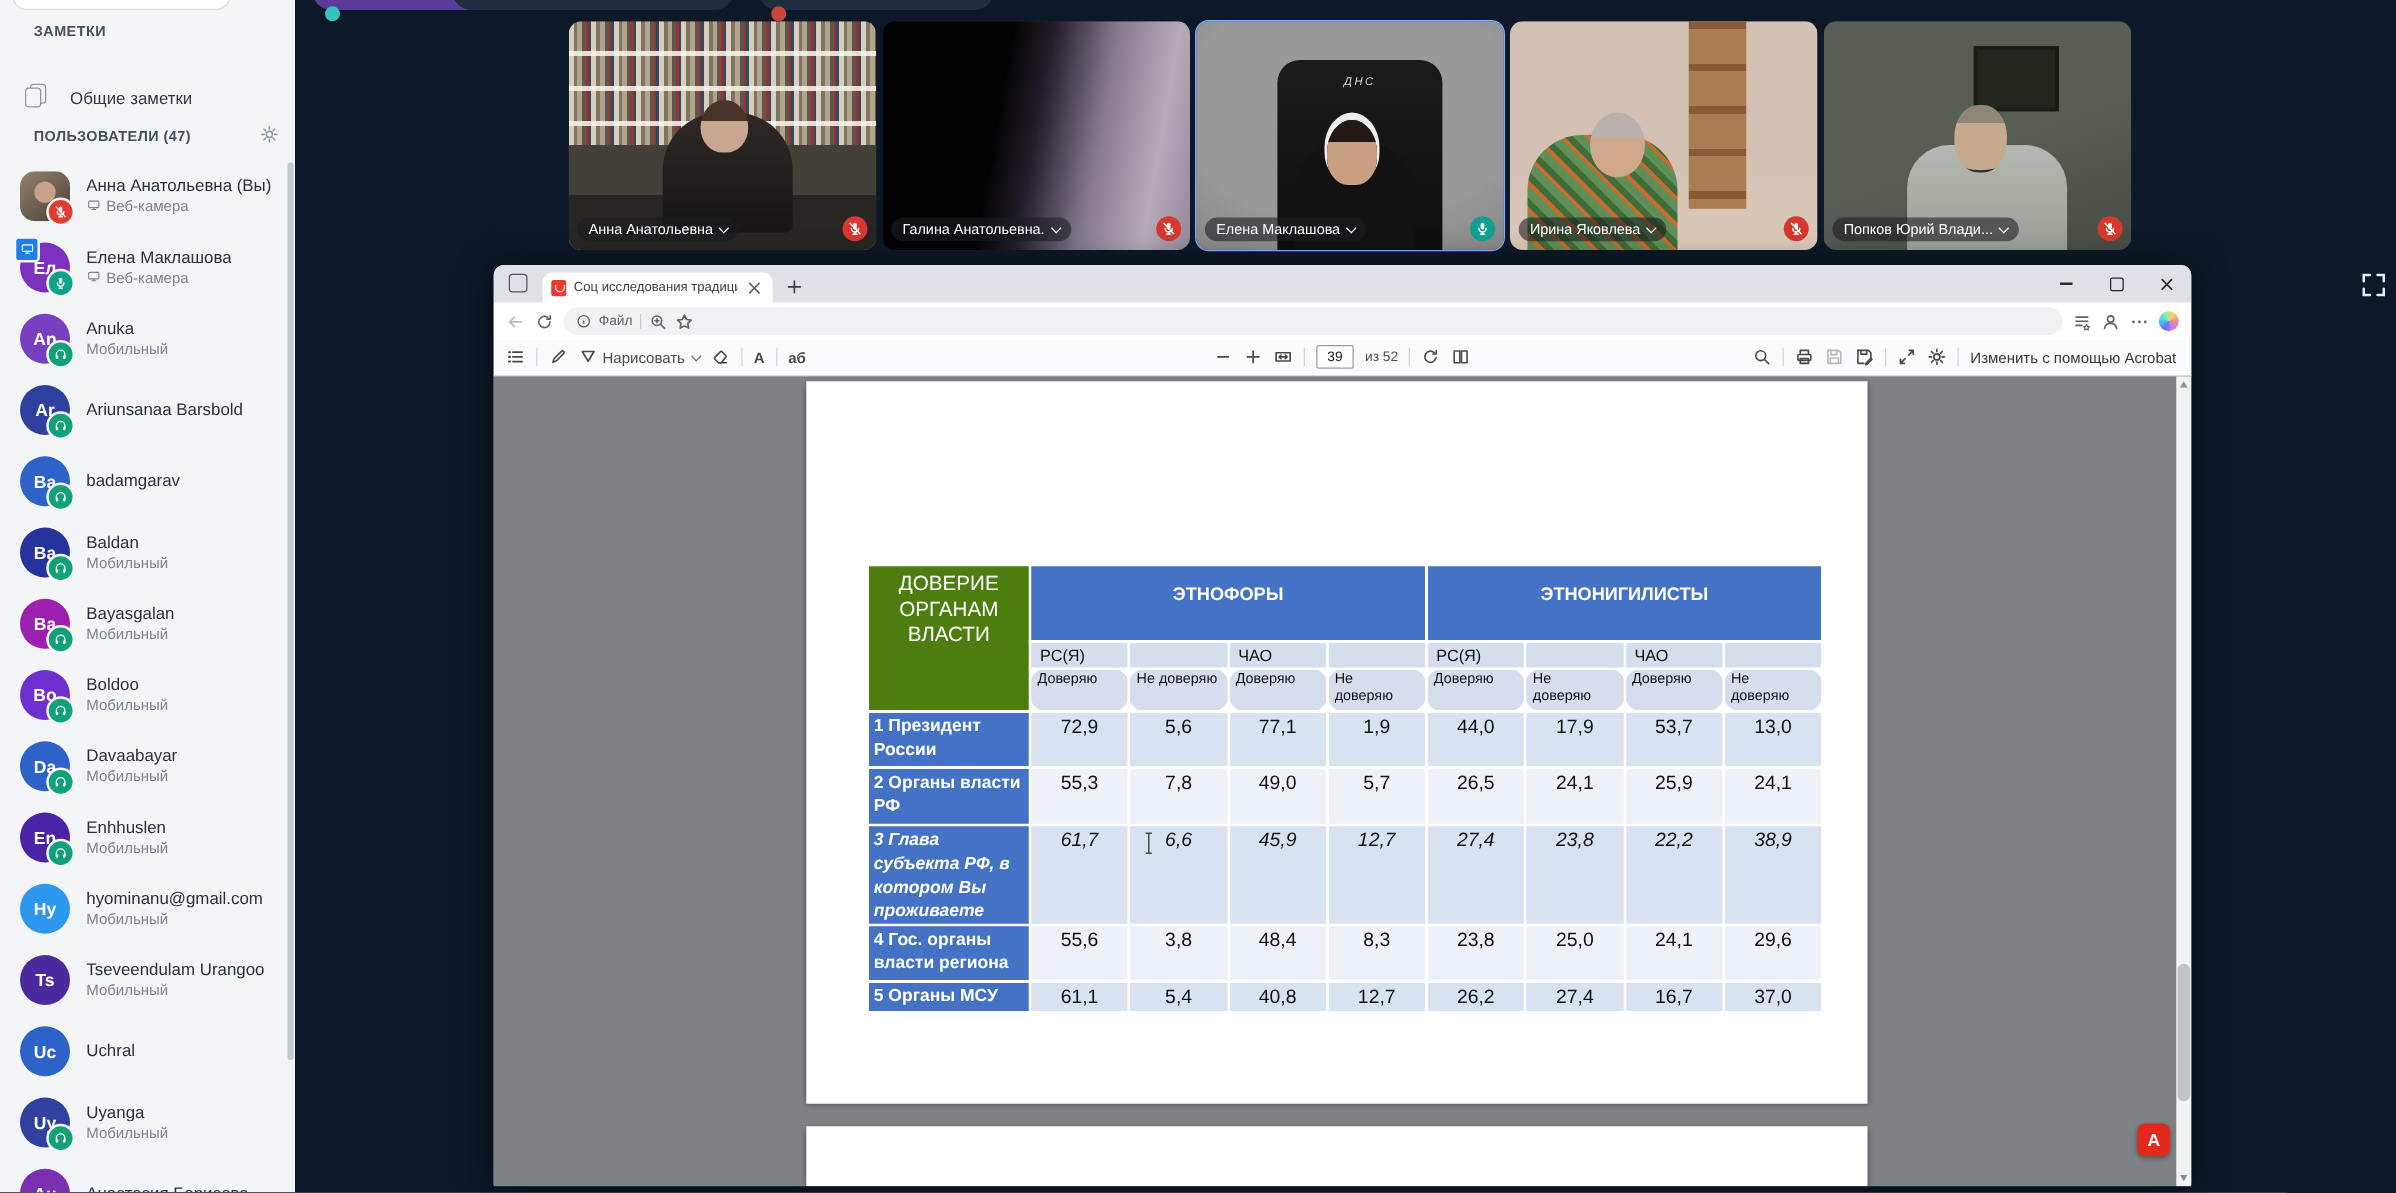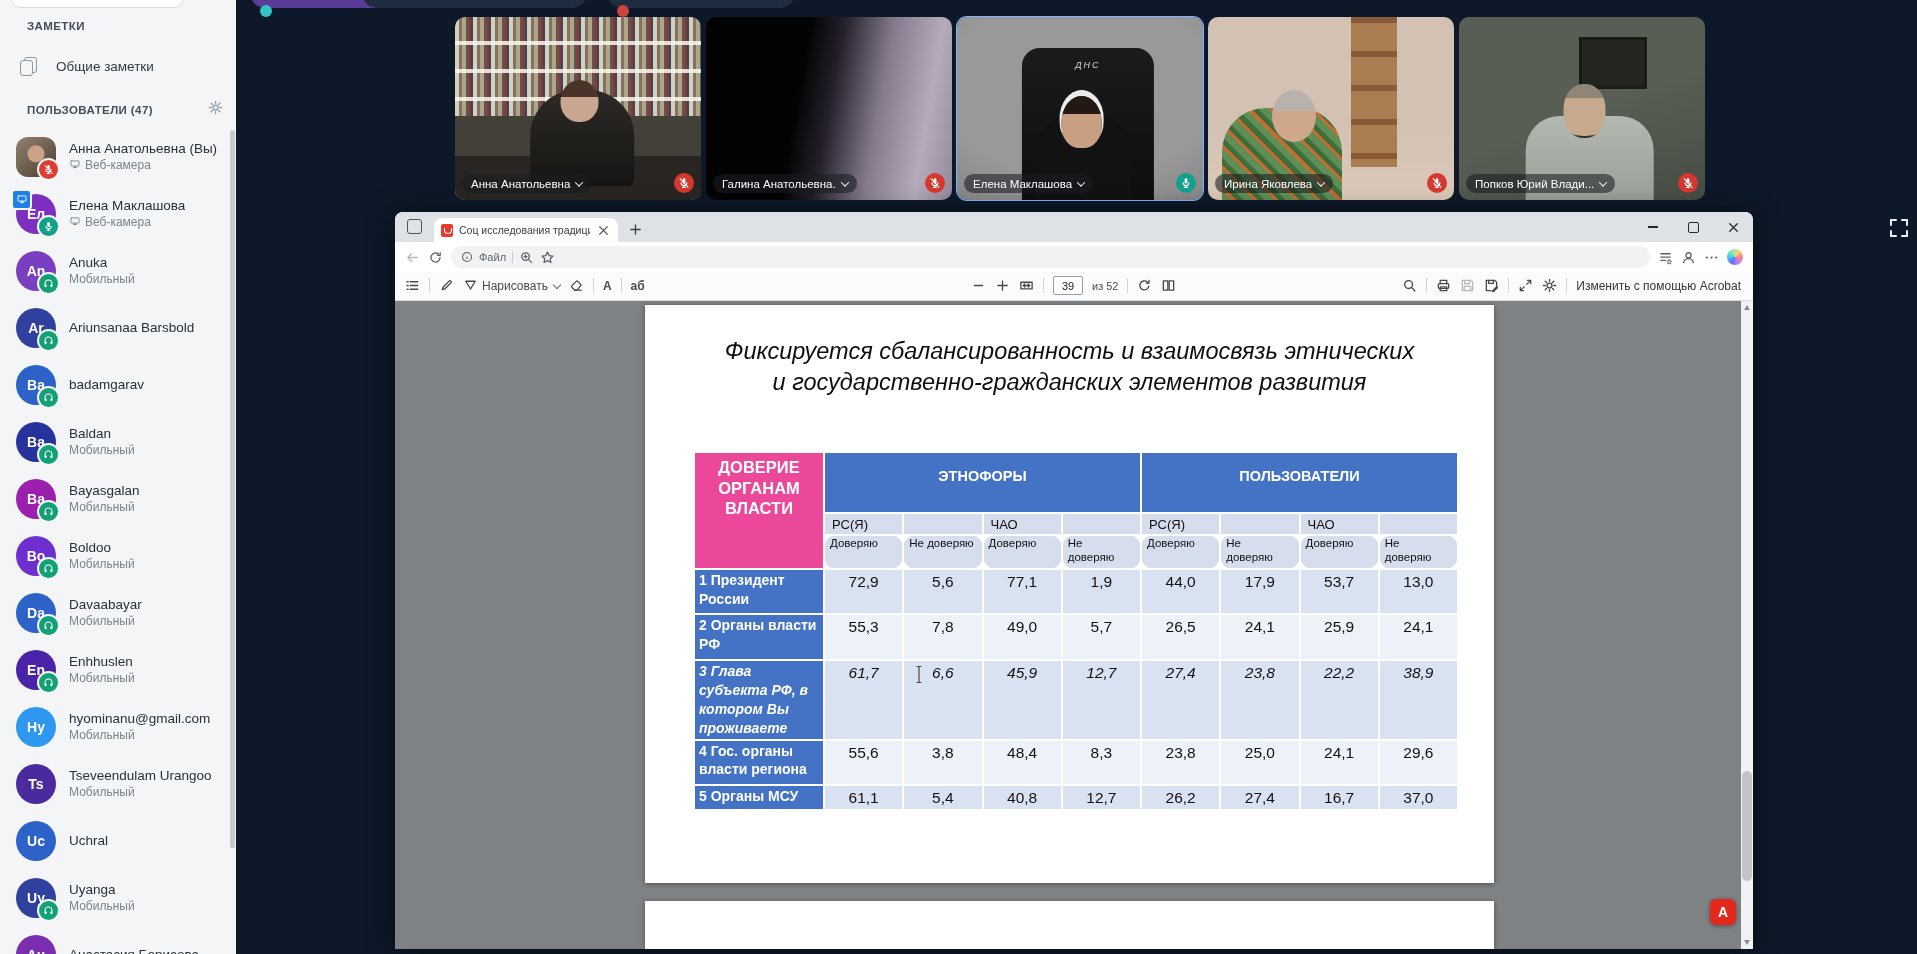--- a/index.html
+++ b/index.html
@@ -47,21 +47,21 @@
   .tbadge svg{width:12px;height:12px;}
   .tbadge.muted{background:#d6382f;}
   .tbadge.on{background:#13a08e;}
 
   
   #sidebar{position:absolute;left:0;top:0;width:236px;height:954px;background:#f3f5f7;z-index:5;}
   #search-partial{position:absolute;left:10px;top:-16px;width:172px;height:22px;border:1px solid #d9dee3;border-radius:11px;background:#fff;}
   .side-h{position:absolute;left:27px;font-size:11.5px;font-weight:700;letter-spacing:.4px;color:#42505e;}
   #notes-title{top:20px;}
   #users-title{top:104px;}
-  #shared-notes{position:absolute;left:0;top:46px;width:198px;height:40px;display:flex;align-items:center;cursor:pointer;}
+  #shared-notes{position:absolute;left:0;top:46px;width:198px;height:40px;display:flex;align-items:flex-end;cursor:pointer;}
   .pages-ico{position:relative;width:16px;height:19px;margin-left:28px;}
   .pages-ico i{position:absolute;border:1.4px solid #8d97a1;border-radius:3px;background:#f3f5f7;width:11px;height:14px;}
   .pages-ico i:first-child{left:4px;top:0;}
   .pages-ico i:last-child{left:0;top:3px;}
   #shared-notes span{margin-left:20px;font-size:13.5px;color:#2f3a46;}
   #users-gear{position:absolute;left:208px;top:100px;color:#939ca6;cursor:pointer;}
   #plist{position:absolute;left:0;top:128px;width:236px;}
   .prow{height:57px;display:flex;align-items:center;cursor:pointer;}
   .pav{position:relative;width:40px;height:40px;margin-left:16px;flex:none;border-radius:50%;display:flex;align-items:center;justify-content:center;color:#fff;font-size:14px;font-weight:700;}
   .pav.photo{border-radius:12px;background:radial-gradient(circle at 50% 42%,#caa287 0 8px,rgba(0,0,0,0) 9px),linear-gradient(140deg,#93836f,#4a3e33);}
@@ -115,21 +115,21 @@
   #read-aloud{font-size:12px;font-weight:600;}
   #text-tool{font-size:12px;font-weight:600;}
 
   #pdfcontent{position:relative;height:648px;background:#7f8285;overflow:hidden;}
   .page{position:absolute;left:250px;width:849px;background:#fff;box-shadow:0 1px 5px rgba(0,0,0,.4);}
   #page1{top:4px;height:578px;}
   #page2{top:600px;height:48px;}
   #doc-title{margin-top:31px;text-align:center;font-style:italic;font-size:23.5px;line-height:31px;color:#0f0f0f;}
   #trust-table{position:absolute;left:48px;top:146px;border-collapse:collapse;table-layout:fixed;width:764px;}
   #trust-table th,#trust-table td{border:2px solid #fff;overflow:hidden;}
-  .corner{background:#ec4899;color:#fff;font-size:16.5px;font-weight:700;text-align:center;vertical-align:top;padding-top:4px;line-height:1.25;}
+  .corner{background:#4d7c0f;color:#fff;font-size:16.5px;font-weight:400;text-align:center;vertical-align:top;padding-top:4px;line-height:1.25;}
   .grp{background:#4472c4;color:#fff;font-size:14.5px;font-weight:700;text-align:center;height:44px;vertical-align:middle;padding-bottom:14px;}
   .region{background:#d6deee;font-size:13px;font-weight:400;color:#101010;text-align:left;padding:1px 7px;height:18px;}
   .measure{background:#d6deee;font-size:11.5px;font-weight:400;color:#101010;text-align:left;vertical-align:top;padding:1px 5px;line-height:1.18;height:30px;white-space:pre-line;border-radius:13px;}
   .rlabel{background:#4472c4;color:#fff;font-size:14px;font-weight:700;text-align:left;vertical-align:top;padding:1px 4px;line-height:1.35;}
   .val{font-size:15.5px;color:#111;text-align:center;vertical-align:top;padding-top:3px;font-weight:400;}
   #trust-table tbody tr:nth-child(odd) .val{background:#d9e2f1;}
   #trust-table tbody tr:nth-child(even) .val{background:#edf1f8;}
   #trust-table tbody tr:nth-child(1){height:45px;}
   #trust-table tbody tr:nth-child(2){height:46px;}
   #trust-table tbody tr:nth-child(3){height:68px;font-style:italic;}
@@ -439,41 +439,37 @@
               <circle cx="8" cy="8" r="2.6"></circle>
               <path d="M8 1.5v2M8 12.5v2M1.5 8h2M12.5 8h2M3.4 3.4l1.4 1.4M11.2 11.2l1.4 1.4M12.6 3.4l-1.4 1.4M4.8 11.2l-1.4 1.4"></path>
             </svg>
           </span>
         <span class="tsep"></span>
         <span id="acrobat-label">Изменить с помощью Acrobat</span>
       </div>
     </div>
     <div id="pdfcontent">
       <div class="page" id="page1">
-        <div id="doc-title">
-          <div>Фиксируется сбалансированность и взаимосвязь этнических</div>
-          <div>и государственно-гражданских элементов развития</div>
-        </div>
         <table id="trust-table">
             <colgroup>
               <col style="width: 130px;">
               <col style="width: 79.25px;">
               <col style="width: 79.25px;">
               <col style="width: 79.25px;">
               <col style="width: 79.25px;">
               <col style="width: 79.25px;">
               <col style="width: 79.25px;">
               <col style="width: 79.25px;">
               <col style="width: 79.25px;">
             </colgroup>
             <thead>
               <tr>
                 <th class="corner" rowspan="3">ДОВЕРИЕ ОРГАНАМ ВЛАСТИ</th>
                 <th class="grp" colspan="4">ЭТНОФОРЫ</th>
-                <th class="grp" colspan="4">ПОЛЬЗОВАТЕЛИ</th>
+                <th class="grp" colspan="4">ЭТНОНИГИЛИСТЫ</th>
               </tr>
               <tr>
                 <th class="region">РС(Я)</th>
                 <th class="region"></th>
                 <th class="region">ЧАО</th>
                 <th class="region"></th>
                 <th class="region">РС(Я)</th>
                 <th class="region"></th>
                 <th class="region">ЧАО</th>
                 <th class="region"></th>

